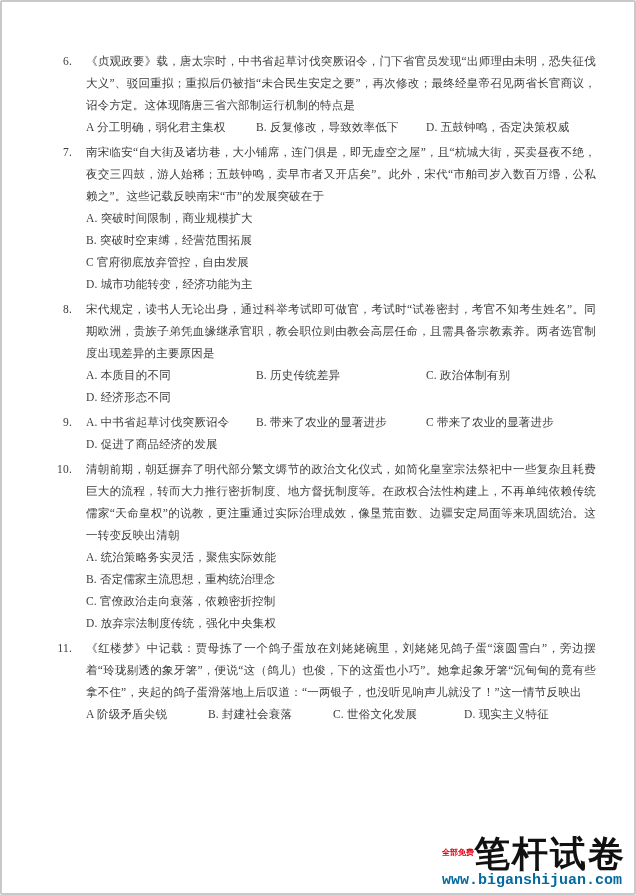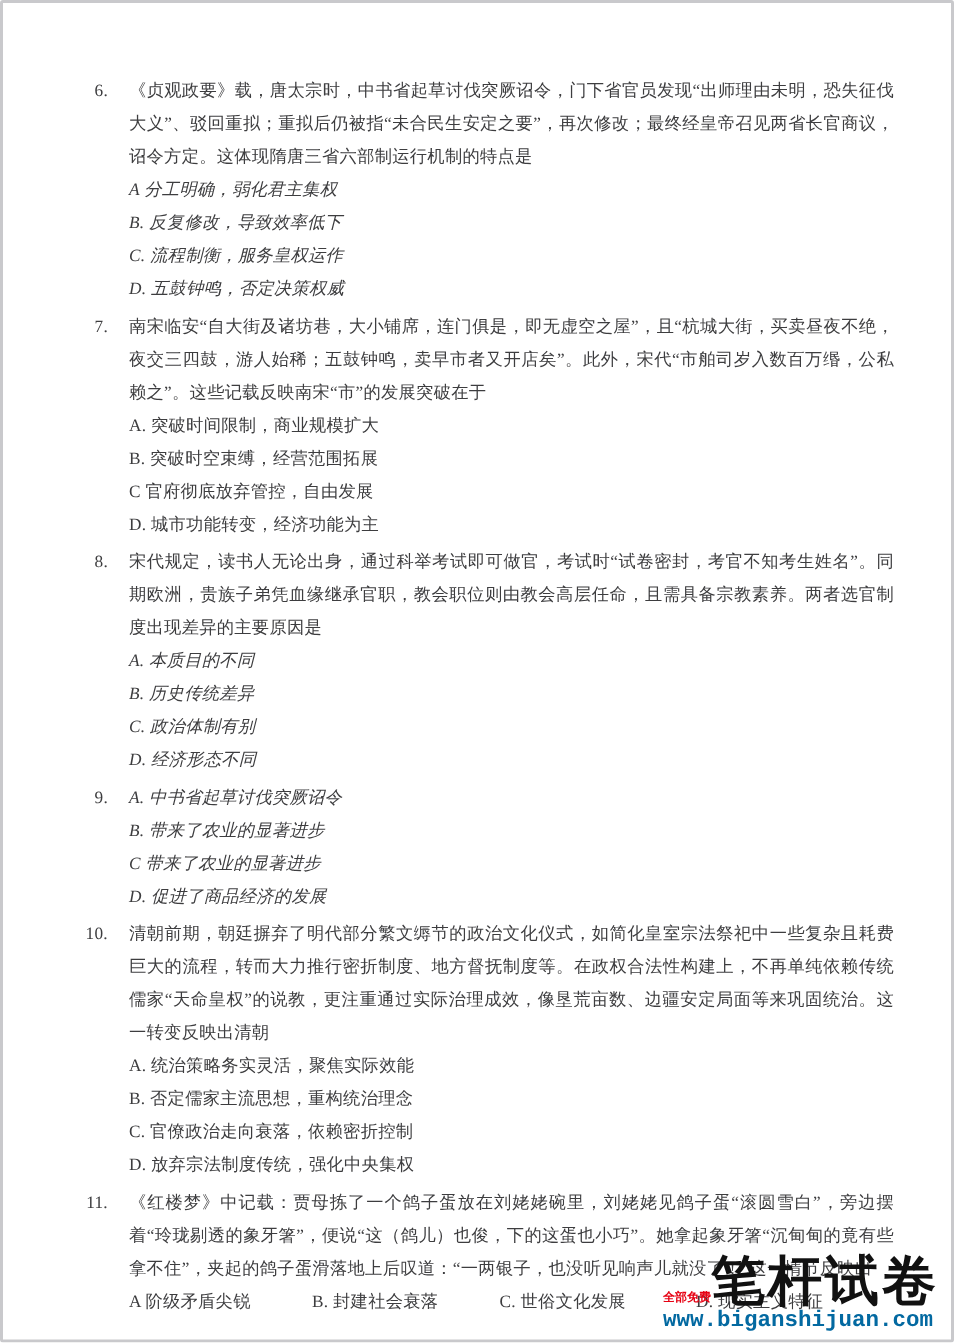--- a/index.html
+++ b/index.html
@@ -40,39 +40,38 @@
   .q-body {
     flex: 1;
     padding-left: 14px;
   }
   .stem {
     text-align: justify;
     text-align-last: left;
   }
   .opts-2 {
     display: grid;
-    grid-template-columns: 1fr;
-    font-style: italic;
+    grid-template-columns: 1fr 1fr 1fr;
   }
   .opts-1 .opt { display: block; }
   .opts-4 {
     display: grid;
     grid-template-columns: 122px 125px 131px 1fr;
   }
   .opt { white-space: nowrap; }
   .brand {
     position: absolute;
     right: 8px;
     bottom: 4px;
     text-align: left;
     color: #161616;
   }
   .brand-top {
     display: flex;
-    align-items: flex-end;
+    align-items: center;
     margin-top: 19px;
   }
   .brand-free {
     color: #e60012;
     font-size: 8px;
     font-weight: bold;
     font-family: "Liberation Sans", sans-serif;
     letter-spacing: 0px;
     padding-bottom: 3px;
     width: 32px;
@@ -101,21 +100,20 @@
 <div class="page">
   <div class="content">
 
     <div class="q">
       <div class="q-num">6.</div>
       <div class="q-body">
         <div class="stem">《贞观政要》载，唐太宗时，中书省起草讨伐突厥诏令，门下省官员发现“出师理由未明，恐失征伐大义”、驳回重拟；重拟后仍被指“未合民生安定之要”，再次修改；最终经皇帝召见两省长官商议，诏令方定。这体现隋唐三省六部制运行机制的特点是</div>
         <div class="opts-2">
           <div class="opt">A 分工明确，弱化君主集权</div>
           <div class="opt">B. 反复修改，导致效率低下</div>
-          <div class="opt">C. 流程制衡，服务皇权运作</div>
           <div class="opt">D. 五鼓钟鸣，否定决策权威</div>
         </div>
       </div>
     </div>
 
     <div class="q">
       <div class="q-num">7.</div>
       <div class="q-body">
         <div class="stem">南宋临安“自大街及诸坊巷，大小铺席，连门俱是，即无虚空之屋”，且“杭城大街，买卖昼夜不绝，夜交三四鼓，游人始稀；五鼓钟鸣，卖早市者又开店矣”。此外，宋代“市舶司岁入数百万缗，公私赖之”。这些记载反映南宋“市”的发展突破在于</div>
         <div class="opts-1">

